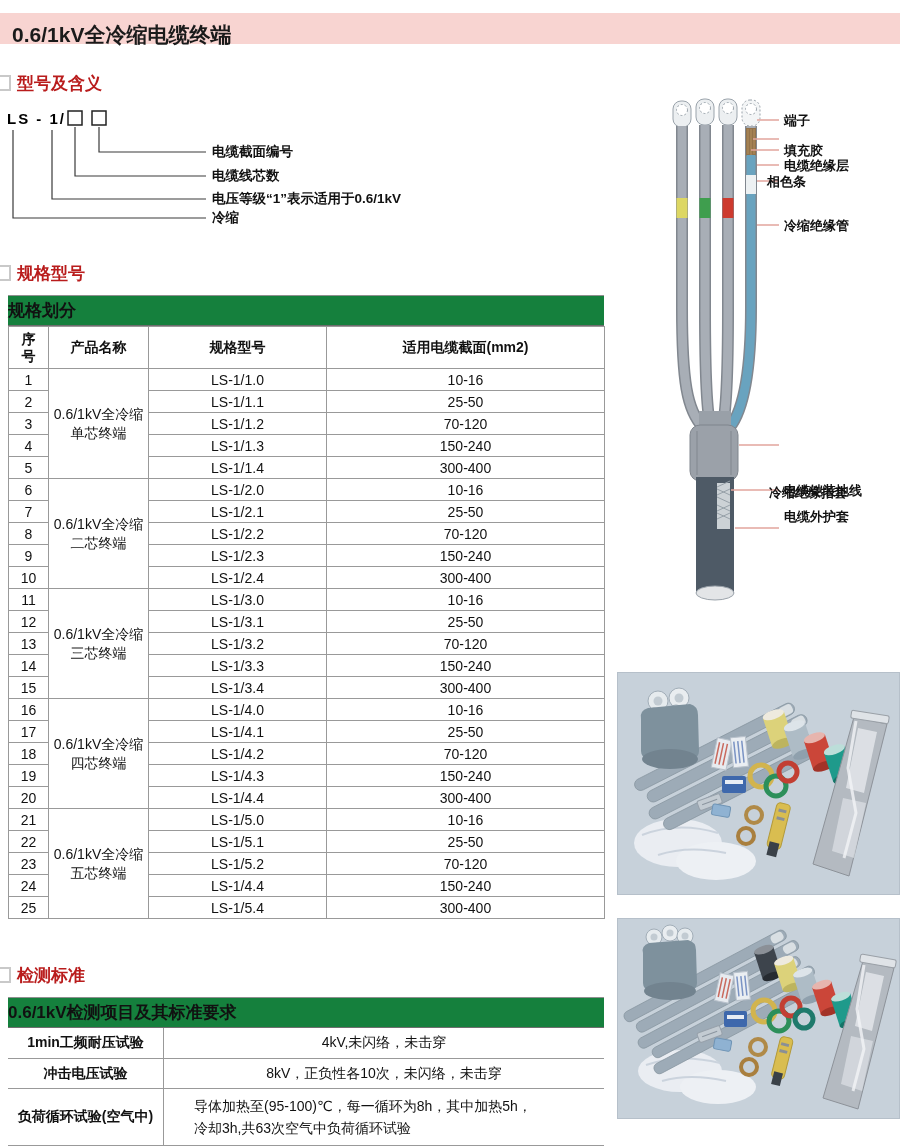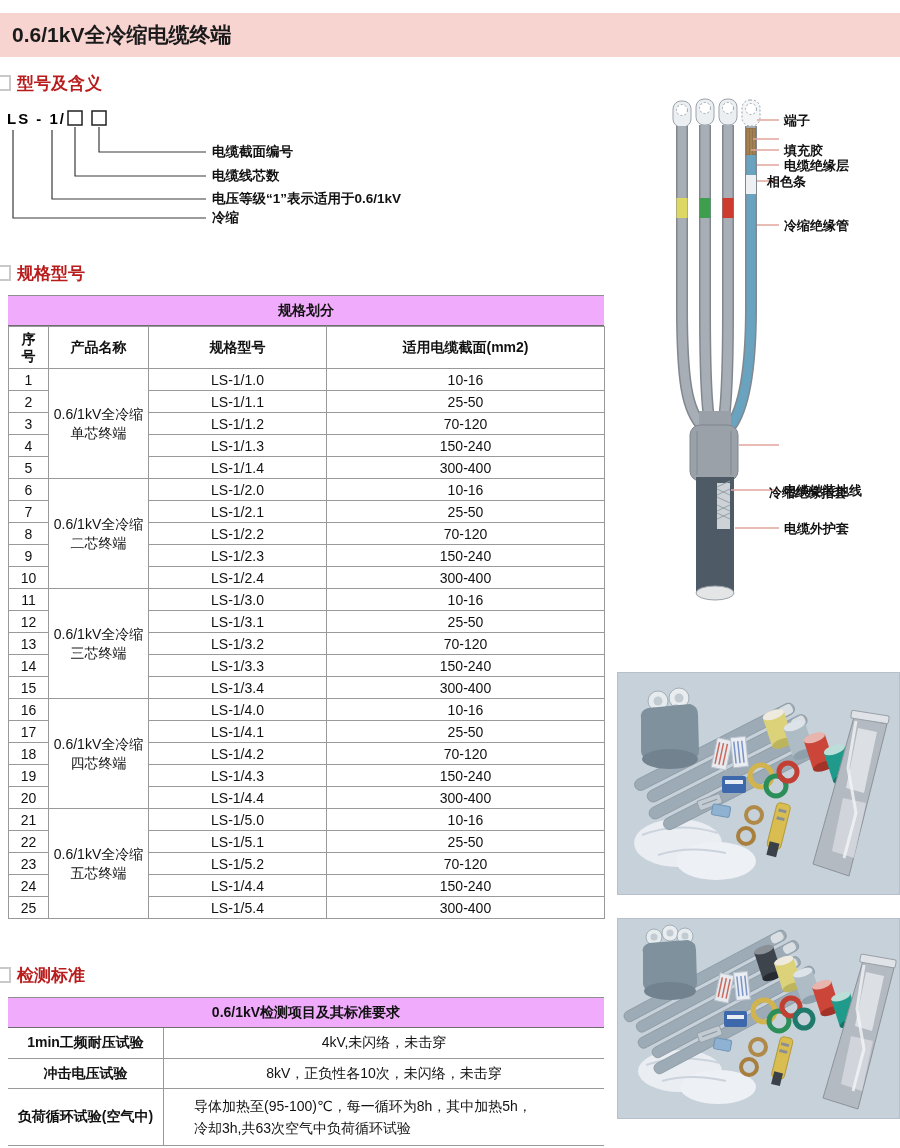--- a/index.html
+++ b/index.html
@@ -5,42 +5,42 @@
   html,body{margin:0;padding:0;}
   body{
     width:900px;height:1148px;position:relative;background:#ffffff;
     font-family:"Liberation Sans","DejaVu Sans",sans-serif;color:#111;
     overflow:hidden;
   }
   .abs{position:absolute;}
 
   
   .title-bar{
-    left:0;top:13px;width:900px;height:44px;background:#f8d4d1;
+    left:0;top:13px;width:900px;height:31px;background:#f8d4d1;
   }
   .title-bar .t{
     padding-left:12px;line-height:44px;font-size:21px;font-weight:bold;color:#1a1a1a;
   }
 
   
   .sec{height:22px;font-size:17px;font-weight:bold;color:#b91c1c;}
   .sec .sq{
     position:absolute;left:-5px;top:3px;width:12px;height:12px;
     border:2px solid #c9c9c9;background:#fff;
   }
   .sec .txt{position:absolute;left:17px;top:0;}
 
   
   .mlabel{font-size:13.5px;font-weight:bold;white-space:nowrap;}
 
   
   .spec-wrap{left:8px;top:295px;width:596px;}
   .pinkbar{
-    background:#f0abfc;border-top:1px solid #8f8f8f;border-bottom:1px solid #6e6e6e;
-    height:29px;line-height:29px;text-align:center;font-weight:bold;font-size:14px;
+    background:#15803d;border-top:1px solid #8f8f8f;border-bottom:1px solid #6e6e6e;
+    height:29px;line-height:29px;font-weight:bold;font-size:17px;
   }
   table.spec{
     border-collapse:collapse;table-layout:fixed;width:596px;
     font-size:14px;
   }
   table.spec th,table.spec td{
     border:1px solid #999;text-align:center;padding:0;overflow:hidden;
   }
   table.spec thead th{height:41px;font-size:14px;font-weight:bold;background:#fff;}
   table.spec tbody td{height:21px;font-weight:normal;}
@@ -335,21 +335,21 @@
     <path d="M90,433 H134"></path>
   </g>
 </svg>
 <div class="abs tlabel" style="left:784px;top:112px;">端子</div>
 <div class="abs tlabel" style="left:784px;top:142px;">填充胶</div>
 <div class="abs tlabel" style="left:784px;top:157px;">电缆绝缘层</div>
 <div class="abs tlabel" style="left:767px;top:173px;">相色条</div>
 <div class="abs tlabel" style="left:784px;top:217px;">冷缩绝缘管</div>
 <div class="abs tlabel" style="left:769px;top:437px;margin-top:47px;">冷缩绝缘指套</div>
 <div class="abs tlabel" style="left:784px;top:482px;">电缆铠装地线</div>
-<div class="abs tlabel" style="left:784px;top:520px;text-align:center;">电缆外护套</div>
+<div class="abs tlabel" style="left:784px;top:508px;text-align:center;">电缆外护套</div>
 
 <div class="abs photo" style="left:617px;top:672px;width:281px;height:221px;">
 <svg width="281" height="221" viewBox="0 0 281 221">
   <rect width="281" height="221" fill="#c7d1da"></rect>
 
   <g opacity="0.92">
     <ellipse cx="60" cy="170" rx="44" ry="24" fill="#edf0f5"></ellipse>
     <ellipse cx="98" cy="188" rx="40" ry="19" fill="#f1f3f7"></ellipse>
     <path d="M24,162 Q60,148 100,160 M40,182 Q70,172 108,180" stroke="#ccd4de" stroke-width="2" fill="none"></path>
   </g>

